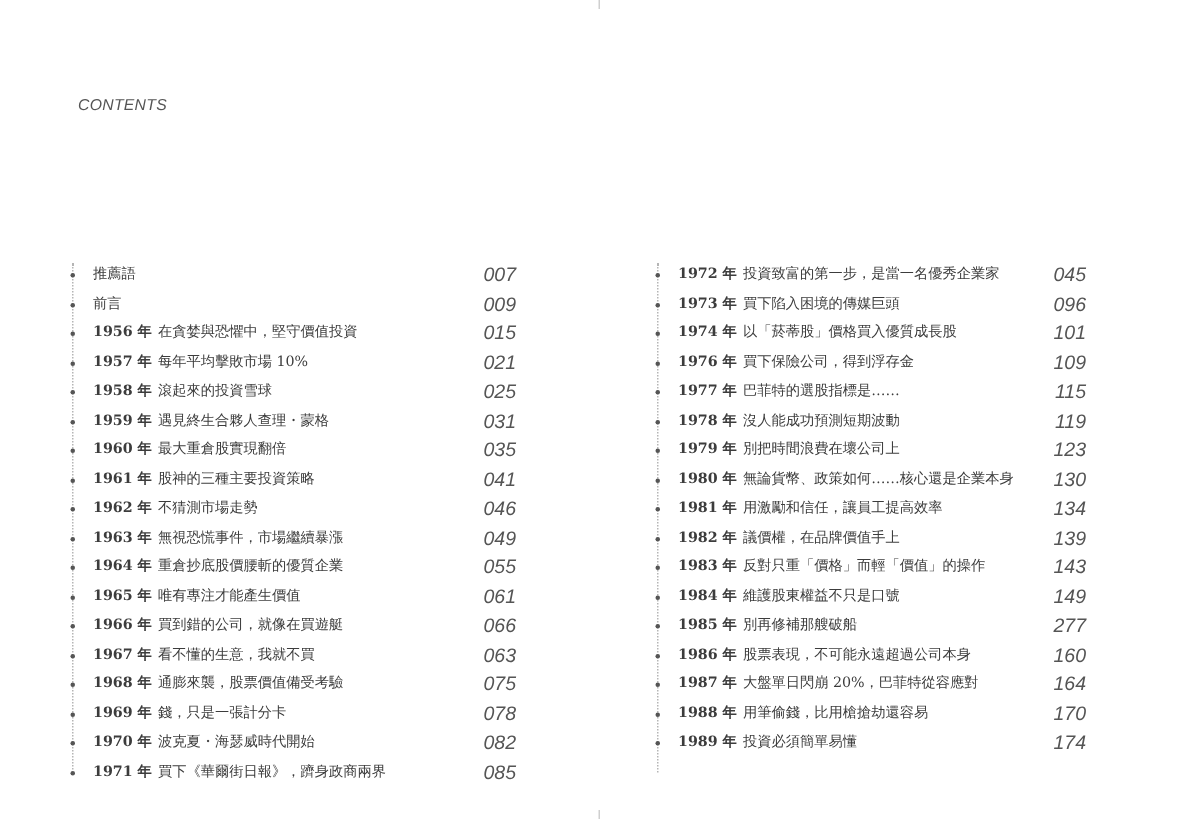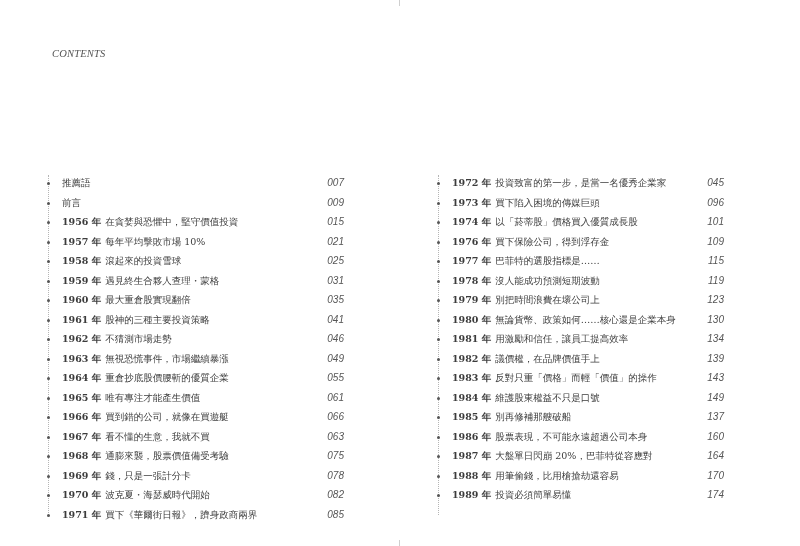--- a/index.html
+++ b/index.html
@@ -1,22 +1,22 @@
 <!DOCTYPE html>
 <html><head>
   <meta charset="utf-8">
   <style>
     html, body { margin: 0; padding: 0; }
     body {
       width: 800px; height: 546px; background: #ffffff; position: relative; overflow: hidden;
       font-family: "DejaVu Serif", "Liberation Serif", serif; color: #3a3a3a;
     }
     .title {
-      position: absolute; left: 52px; top: 48px;
-      font-family: Liberation Serif, serif;
+      position: absolute; left: 52px; top: 64px;
+      font-family: Liberation Sans, sans-serif;
       font-style: italic; font-size: 10.5px; letter-spacing: 0.2px; color: #555;
     }
     .col { position: absolute; top: 133px; margin-top: 40px; }
     .col.left { left: 44px; width: 300px; }
     .col.right { left: 434px; width: 290px; }
     .rail {
       position: absolute; left: 4px; top: 2px; width: 0;
       border-left: 1px dotted #b5b5b5;
     }
     .col.left .rail { height: 338px; }
@@ -26,21 +26,21 @@
       display: flex; align-items: center; white-space: nowrap;
     }
     .dot {
       position: absolute; left: 3px; top: 9px; width: 3px; height: 3px;
       background: #555; border-radius: 50%;
     }
     .label { position: absolute; left: 18px; font-size: 9.5px; color: #3c3c3c; }
     .year { font-weight: bold; margin-right: 4px; }
     .page {
       position: absolute; right: 0; font-family: "Liberation Sans", "DejaVu Sans", sans-serif;
-      font-style: italic; font-size: 10px; color: #555;
+      font-style: italic; font-size: 13px; color: #555;
     }
     .mark {
       position: absolute; left: 399px; width: 1px; height: 6px; background: #cfcfcf;
     }
   </style>
 </head>
 <body>
 
 <div class="mark" style="top:0;"></div>
 <div class="mark" style="bottom:0;"></div>
@@ -202,21 +202,21 @@
         <span class="page">143</span>
       </div>
       <div class="row">
         <span class="dot"></span>
         <span class="label"><span class="year">1984 年</span><span>維護股東權益不只是口號</span></span>
         <span class="page">149</span>
       </div>
       <div class="row">
         <span class="dot"></span>
         <span class="label"><span class="year">1985 年</span><span>別再修補那艘破船</span></span>
-        <span class="page">137</span>
+        <span class="page">277</span>
       </div>
       <div class="row">
         <span class="dot"></span>
         <span class="label"><span class="year">1986 年</span><span>股票表現，不可能永遠超過公司本身</span></span>
         <span class="page">160</span>
       </div>
       <div class="row">
         <span class="dot"></span>
         <span class="label"><span class="year">1987 年</span><span>大盤單日閃崩 20%，巴菲特從容應對</span></span>
         <span class="page">164</span>

